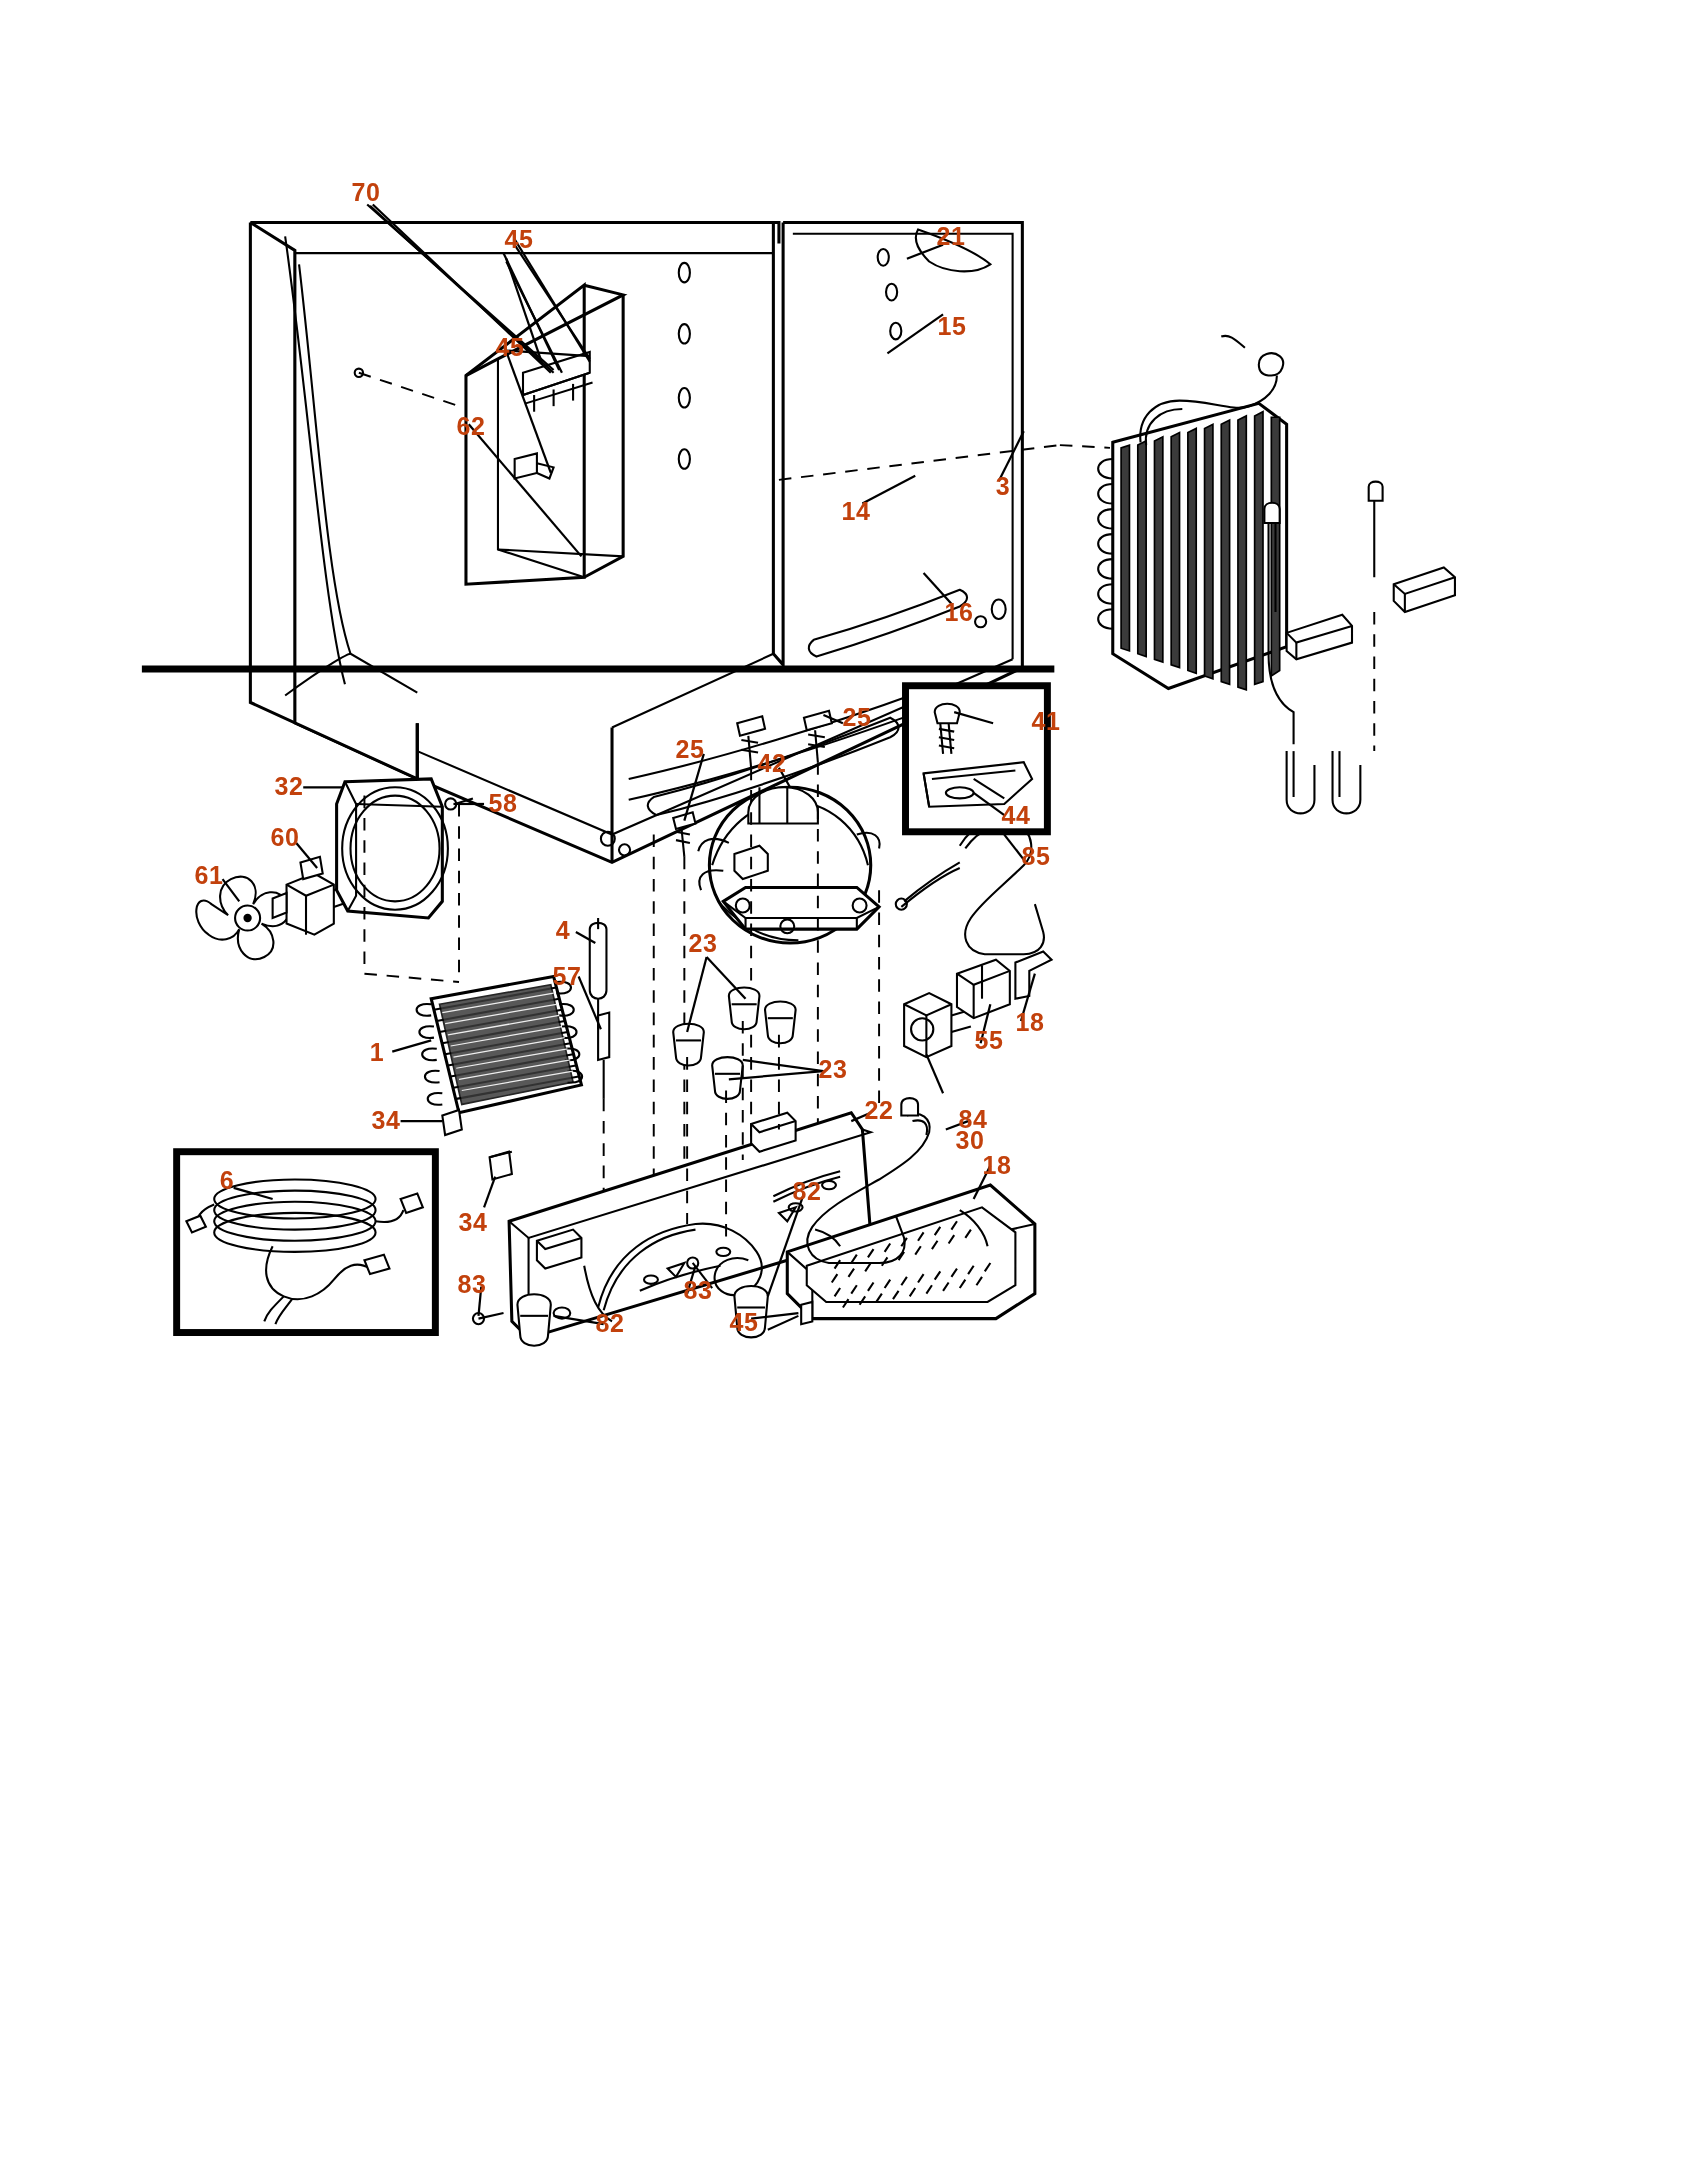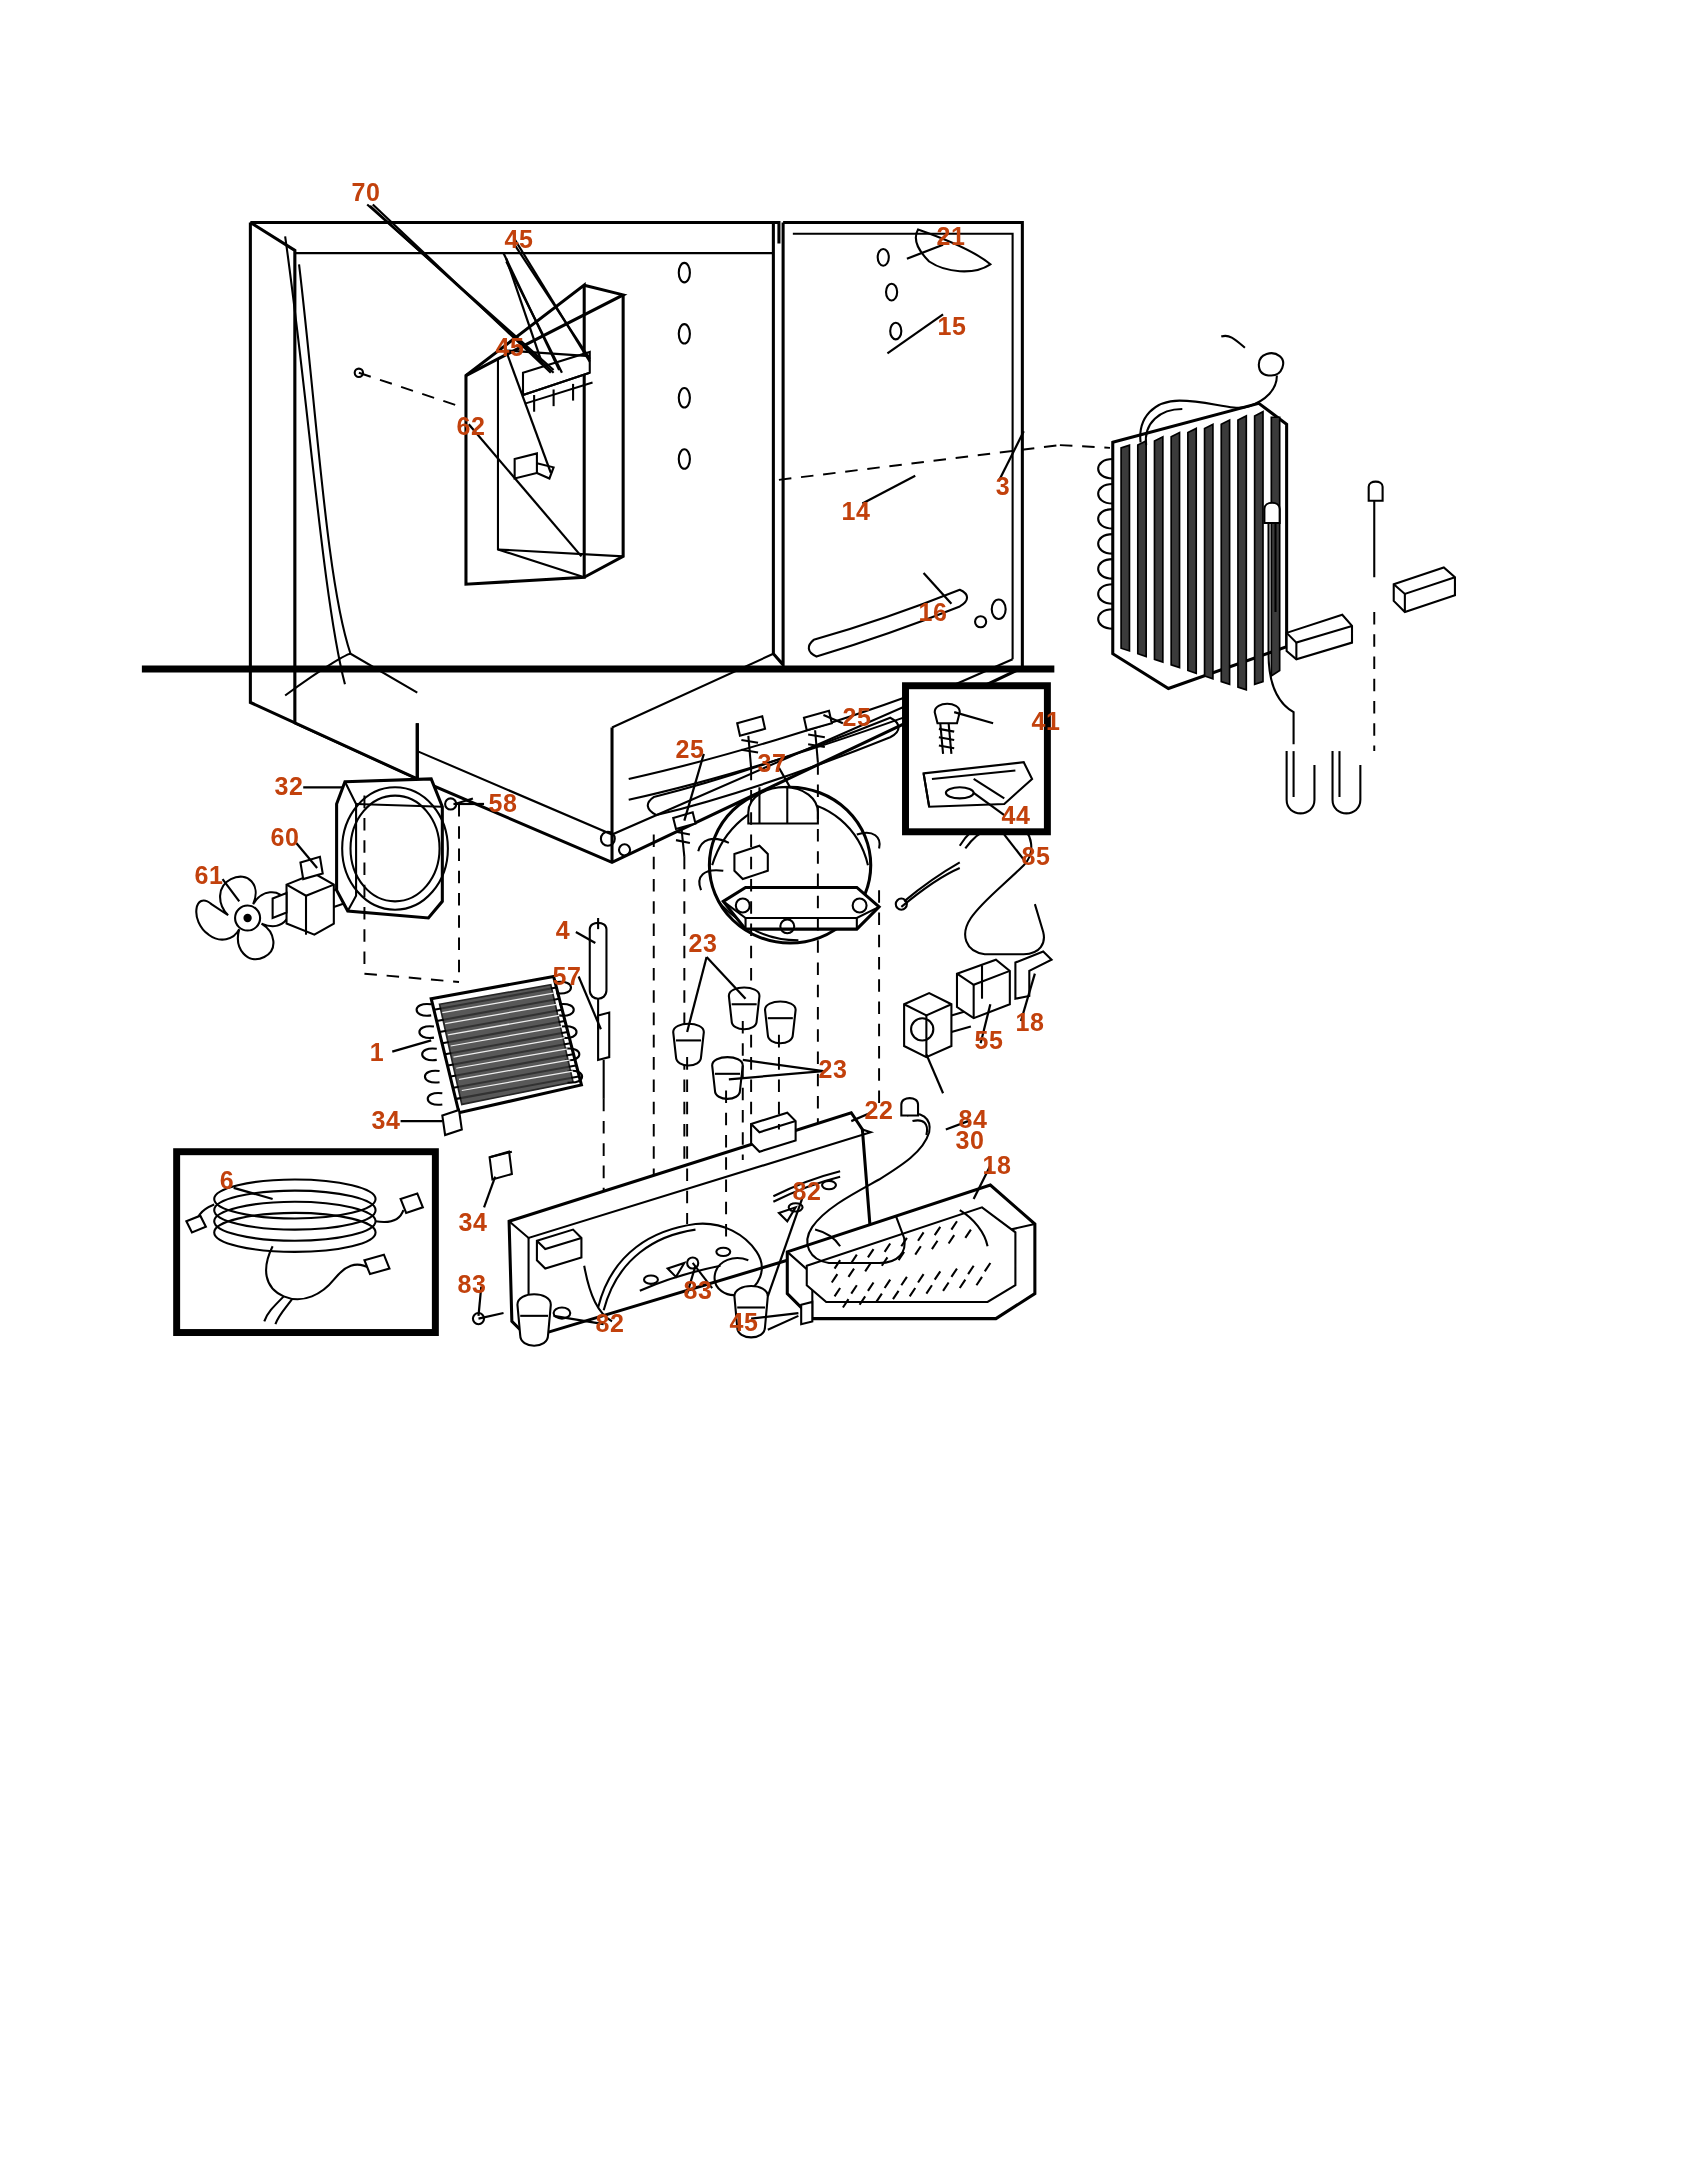--- a/index.html
+++ b/index.html
@@ -627,29 +627,29 @@
   </svg>
 
   <div class="callout" style="left:366px; top:192px;">70</div>
   <div class="callout" style="left:519px; top:239px;">45</div>
   <div class="callout" style="left:510px; top:347px;">45</div>
   <div class="callout" style="left:471px; top:426px;">62</div>
   <div class="callout" style="left:951px; top:236px;">21</div>
   <div class="callout" style="left:952px; top:306px;margin-top:20px;">15</div>
   <div class="callout" style="left:1003px; top:486px;">3</div>
   <div class="callout" style="left:856px; top:511px;">14</div>
-  <div class="callout" style="left:933px; top:612px;">16</div>
+  <div class="callout" style="left:959px; top:612px;">16</div>
 
   <div class="callout" style="left:289px; top:786px;">32</div>
   <div class="callout" style="left:503px; top:803px;">58</div>
   <div class="callout" style="left:285px; top:837px;">60</div>
   <div class="callout" style="left:209px; top:875px;">61</div>
   <div class="callout" style="left:690px; top:749px;">25</div>
   <div class="callout" style="left:857px; top:717px;">25</div>
-  <div class="callout" style="left:772px; top:763px;">37</div>
+  <div class="callout" style="left:772px; top:763px;">42</div>
   <div class="callout" style="left:1010px; top:721px;margin-left:36px;">41</div>
   <div class="callout" style="left:1016px; top:815px;">44</div>
   <div class="callout" style="left:1036px; top:856px;">85</div>
   <div class="callout" style="left:563px; top:930px;">4</div>
   <div class="callout" style="left:567px; top:976px;">57</div>
   <div class="callout" style="left:703px; top:943px;">23</div>
   <div class="callout" style="left:833px; top:1069px;">23</div>
   <div class="callout" style="left:1030px; top:1022px;">18</div>
   <div class="callout" style="left:989px; top:1040px;">55</div>
   <div class="callout" style="left:970px; top:1092px;margin-top:48px;">30</div>

